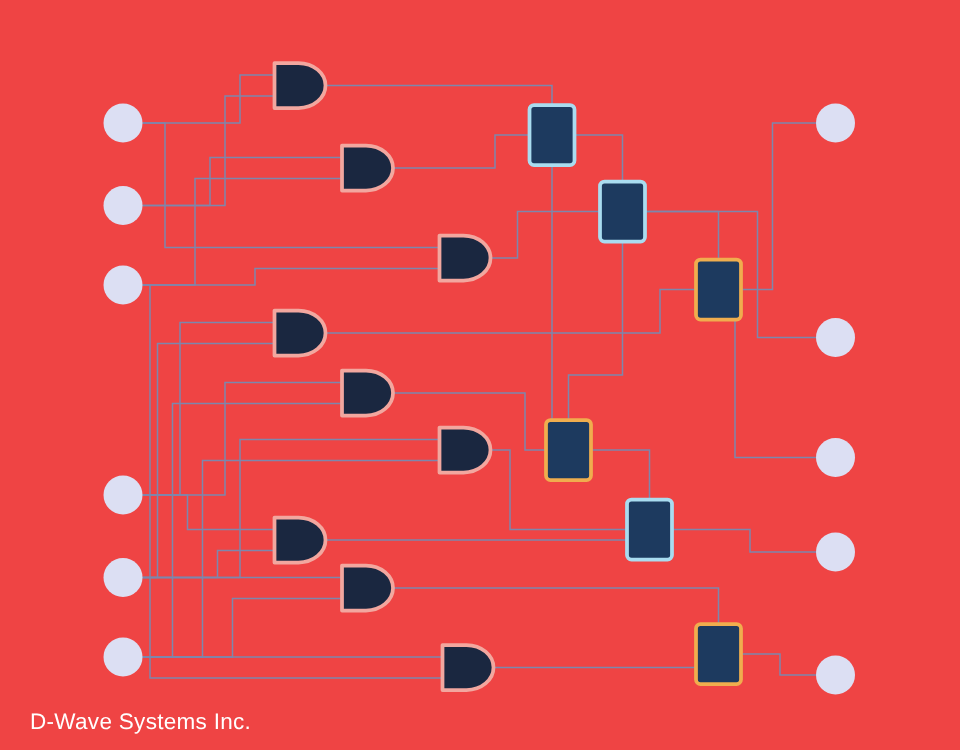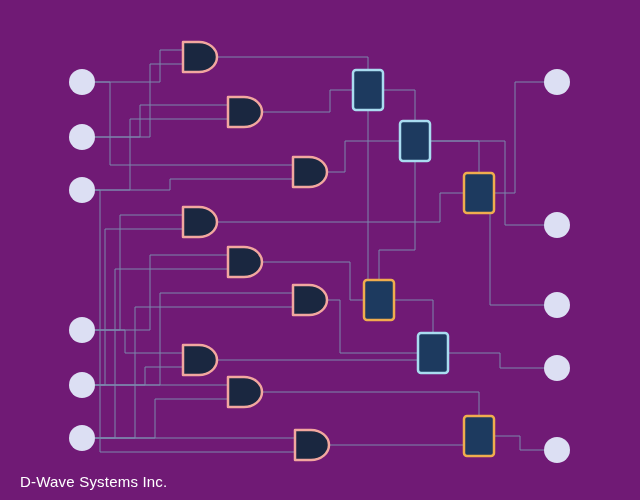--- a/index.html
+++ b/index.html
@@ -4,21 +4,21 @@
 <style>
   html, body {
     margin: 0;
     padding: 0;
     background: #000000;
   }
   .stage {
     position: relative;
     width: 640px;
     height: 500px;
-    background: #701a75;
+    background: #ef4444;
     overflow: hidden;
     font-family: "Liberation Sans", sans-serif;
   }
   svg { display: block; }
   .brand {
     position: absolute;
     left: 20px;
     bottom: 10px;
     color: #ffffff;
     font-size: 15px;

